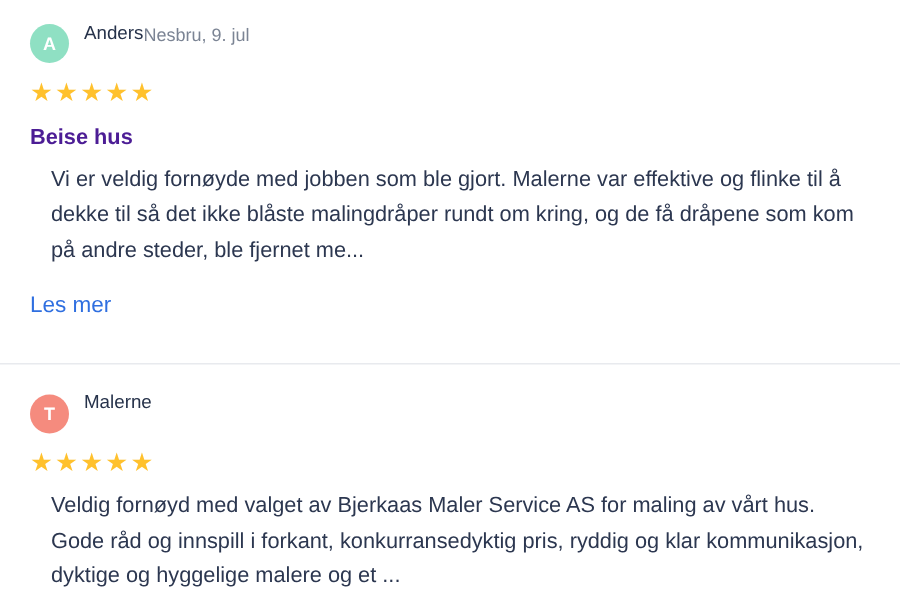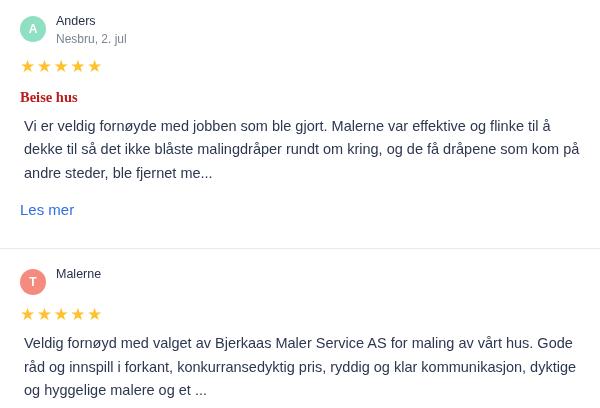--- a/index.html
+++ b/index.html
@@ -39,51 +39,51 @@
     display: flex;
     align-items: center;
     justify-content: center;
     font-size: 12px;
     font-weight: bold;
     color: #ffffff;
     margin-top: 2px;
   }
   .meta {
     display: flex;
-    flex-direction: column;
+    flex-direction: row;
     line-height: 1.25;
+    align-items: flex-end;
   }
   .author {
     font-size: 12.5px;
     color: #26324a;
   }
   .place-date {
     font-size: 12px;
     color: #7b8494;
     margin-top: 2px;
   }
   .stars {
     margin: 11px 0 0 0;
     font-size: 17px;
     letter-spacing: 1.5px;
     color: #ffc12d;
     line-height: 1;
   }
   .review-title {
     font-size: 14.5px;
     font-weight: bold;
-    color: #b91c1c;
+    color: #4c1d95;
     margin: 14px 0 0 0;
-    font-family: Liberation Serif, serif;
   }
   .review-body {
     font-size: 14.5px;
     color: #2c3750;
     line-height: 1.62;
-    margin: 9px 0 0 4px;
+    margin: 9px 0 0 14px;
     max-width: 556px;
   }
   .read-more {
     display: inline-block;
     margin: 16px 0 14px 0;
     font-size: 15px;
     color: #2f6fe0;
     text-decoration: none;
     cursor: pointer;
   }
@@ -91,21 +91,21 @@
 </head>
 <body>
 
 <div class="reviews">
 
   <div class="review">
     <div class="review-head">
       <div class="avatar" style="background:#8fe0c3">A</div>
       <div class="meta">
         <span class="author">Anders</span>
-        <span class="place-date">Nesbru, 2. jul</span>
+        <span class="place-date">Nesbru, 9. jul</span>
       </div>
     </div>
     <div class="stars">★★★★★</div>
     <div class="review-title">Beise hus</div>
     <div class="review-body">Vi er veldig fornøyde med jobben som ble gjort. Malerne var effektive og flinke til å dekke til så det ikke blåste malingdråper rundt om kring, og de få dråpene som kom på andre steder, ble fjernet me...</div>
     <a class="read-more">Les mer</a>
   </div>
 
   <div class="review">
     <div class="review-head">

